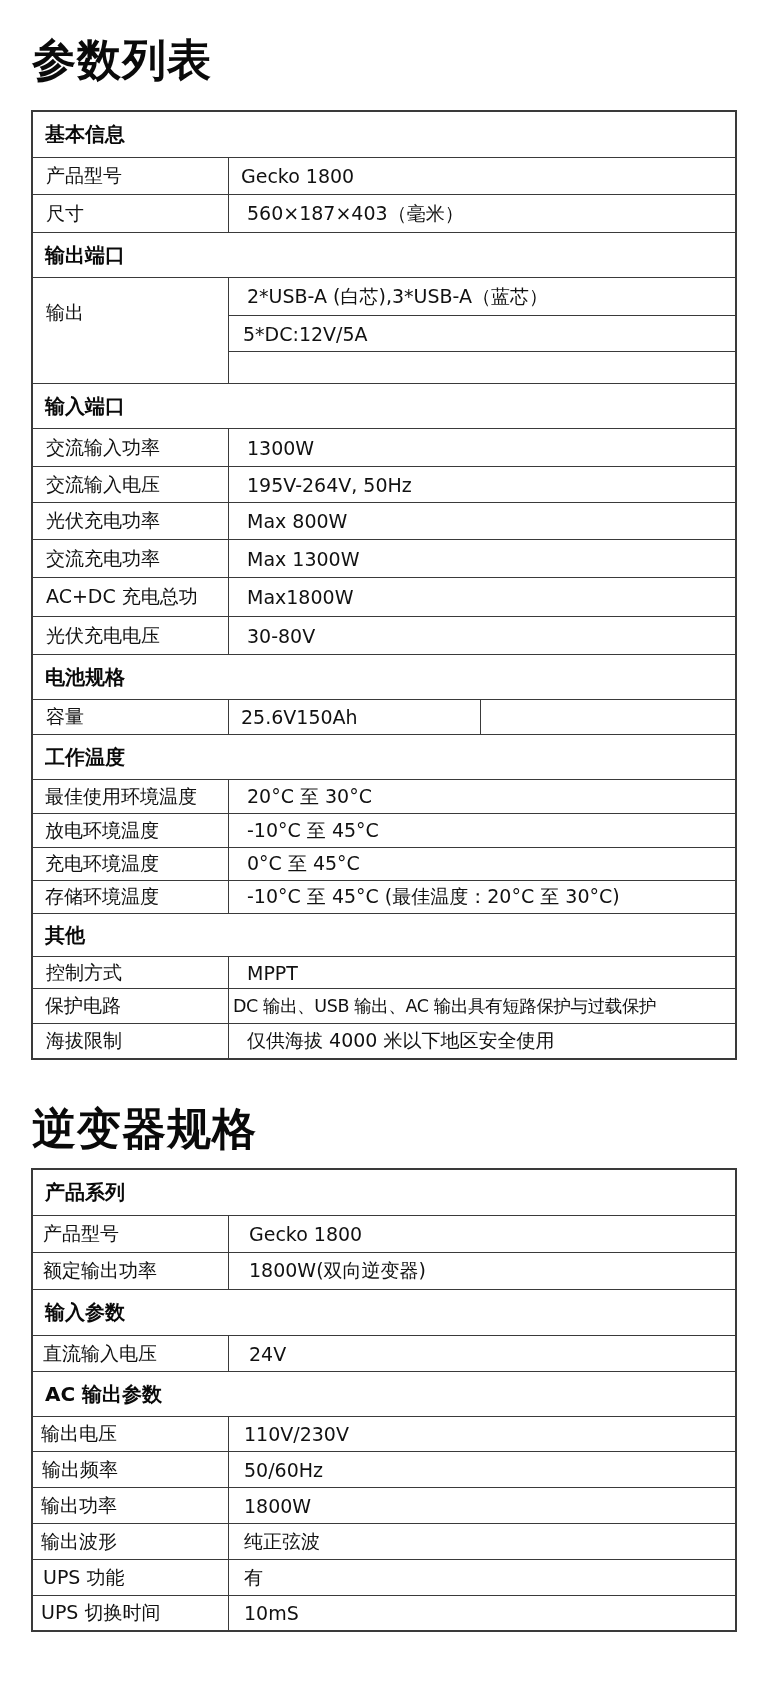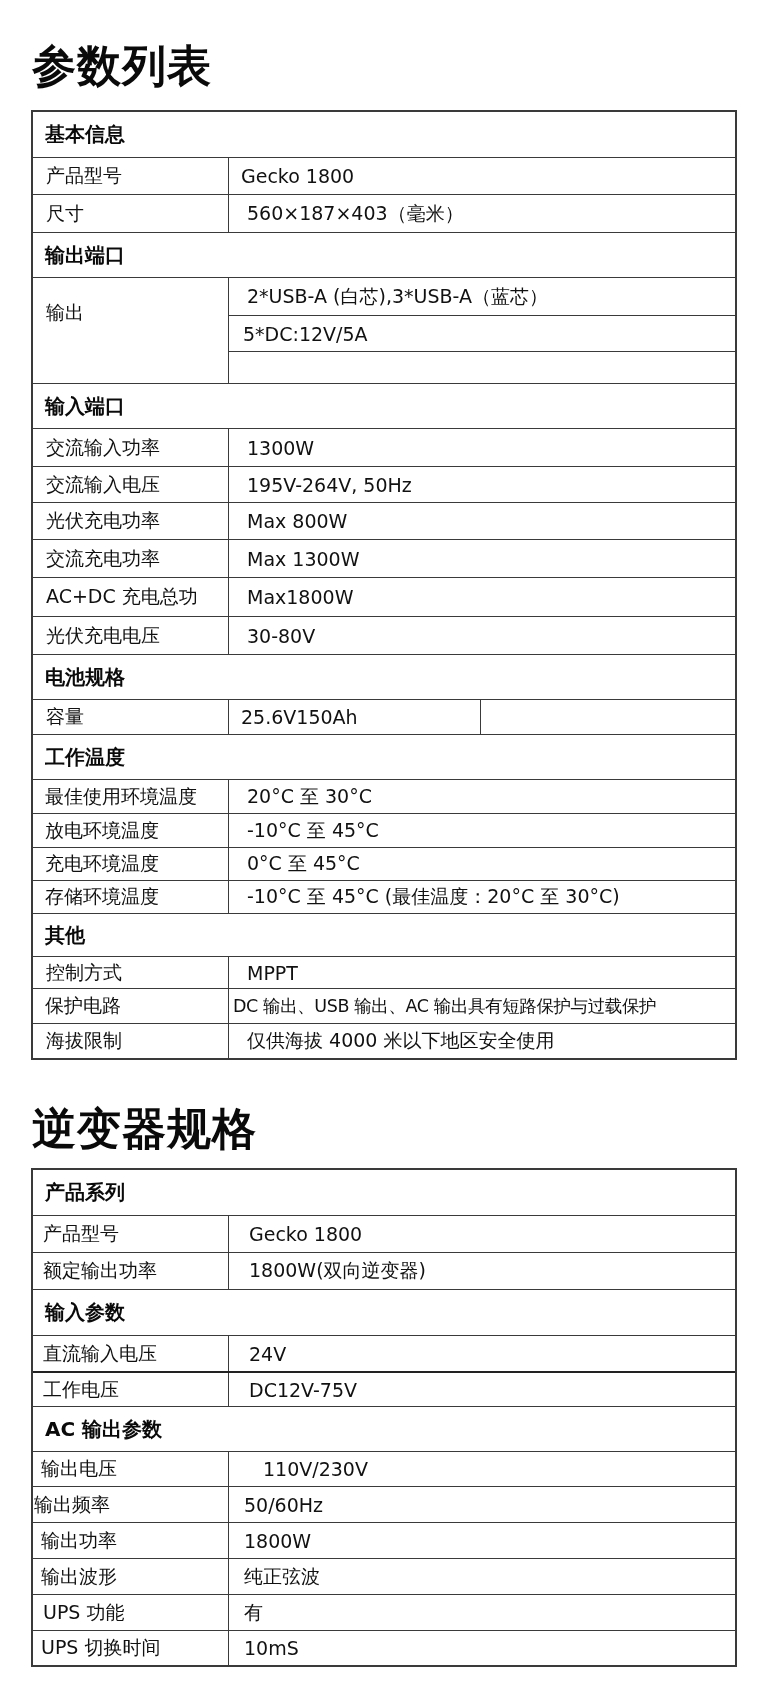--- a/index.html
+++ b/index.html
@@ -31,21 +31,21 @@
   .value-cell.tight { padding-left: 4px; font-size: 17.5px; letter-spacing: -0.4px; white-space: nowrap; }
   .multi-wrap { flex: 1; display: flex; flex-direction: column; }
   .multi-wrap .sub { display: flex; align-items: center; padding-left: 14px; font-size: 19px; border-top: 1.5px solid #3a3a3a; }
   .multi-wrap .sub:first-child { border-top: none; }
   .t2 .label-cell { padding-left: 10px; }
   .row.thick { border-top: 2.5px solid #222; }
 </style>
 </head>
 <body>
 
-<h1 class="page-title" style="top:44px;">参数列表</h1>
+<h1 class="page-title" style="top:38px;">参数列表</h1>
 
 <div class="spec-table" style="top:110px;">
 
   <div class="row section-row" style="height:45px;">
     <div class="section-cell">基本信息</div>
   </div>
   <div class="row" style="height:37px;">
     <div class="label-cell">产品型号</div>
     <div class="value-cell">Gecko 1800</div>
   </div>
@@ -156,34 +156,30 @@
     <div class="value-cell" style="padding-left:20px;">1800W(双向逆变器)</div>
   </div>
 
   <div class="row section-row" style="height:46px;">
     <div class="section-cell">输入参数</div>
   </div>
   <div class="row" style="height:36px;">
     <div class="label-cell">直流输入电压</div>
     <div class="value-cell" style="padding-left:20px;">24V</div>
   </div>
-  <div class="row thick" style="height:35px;">
-    <div class="label-cell">工作电压</div>
-    <div class="value-cell" style="padding-left:20px;">DC12V-75V</div>
-  </div>
 
   <div class="row section-row" style="height:45px;">
     <div class="section-cell">AC 输出参数</div>
   </div>
-  <div class="row" style="height:35px;gap:19px;">
+  <div class="row" style="height:35px;">
     <div class="label-cell" style="padding-left:8px;">输出电压</div>
     <div class="value-cell" style="padding-left:15px;">110V/230V</div>
   </div>
   <div class="row" style="height:36px;">
-    <div class="label-cell" style="padding-left:1px;font-family:Liberation Mono, monospace;">输出频率</div>
+    <div class="label-cell" style="padding-left:9px;font-family:Liberation Mono, monospace;">输出频率</div>
     <div class="value-cell" style="padding-left:15px;">50/60Hz</div>
   </div>
   <div class="row" style="height:36px;">
     <div class="label-cell" style="padding-left:8px;">输出功率</div>
     <div class="value-cell" style="padding-left:15px;">1800W</div>
   </div>
   <div class="row" style="height:36px;">
     <div class="label-cell" style="padding-left:8px;">输出波形</div>
     <div class="value-cell" style="padding-left:15px;">纯正弦波</div>
   </div>

